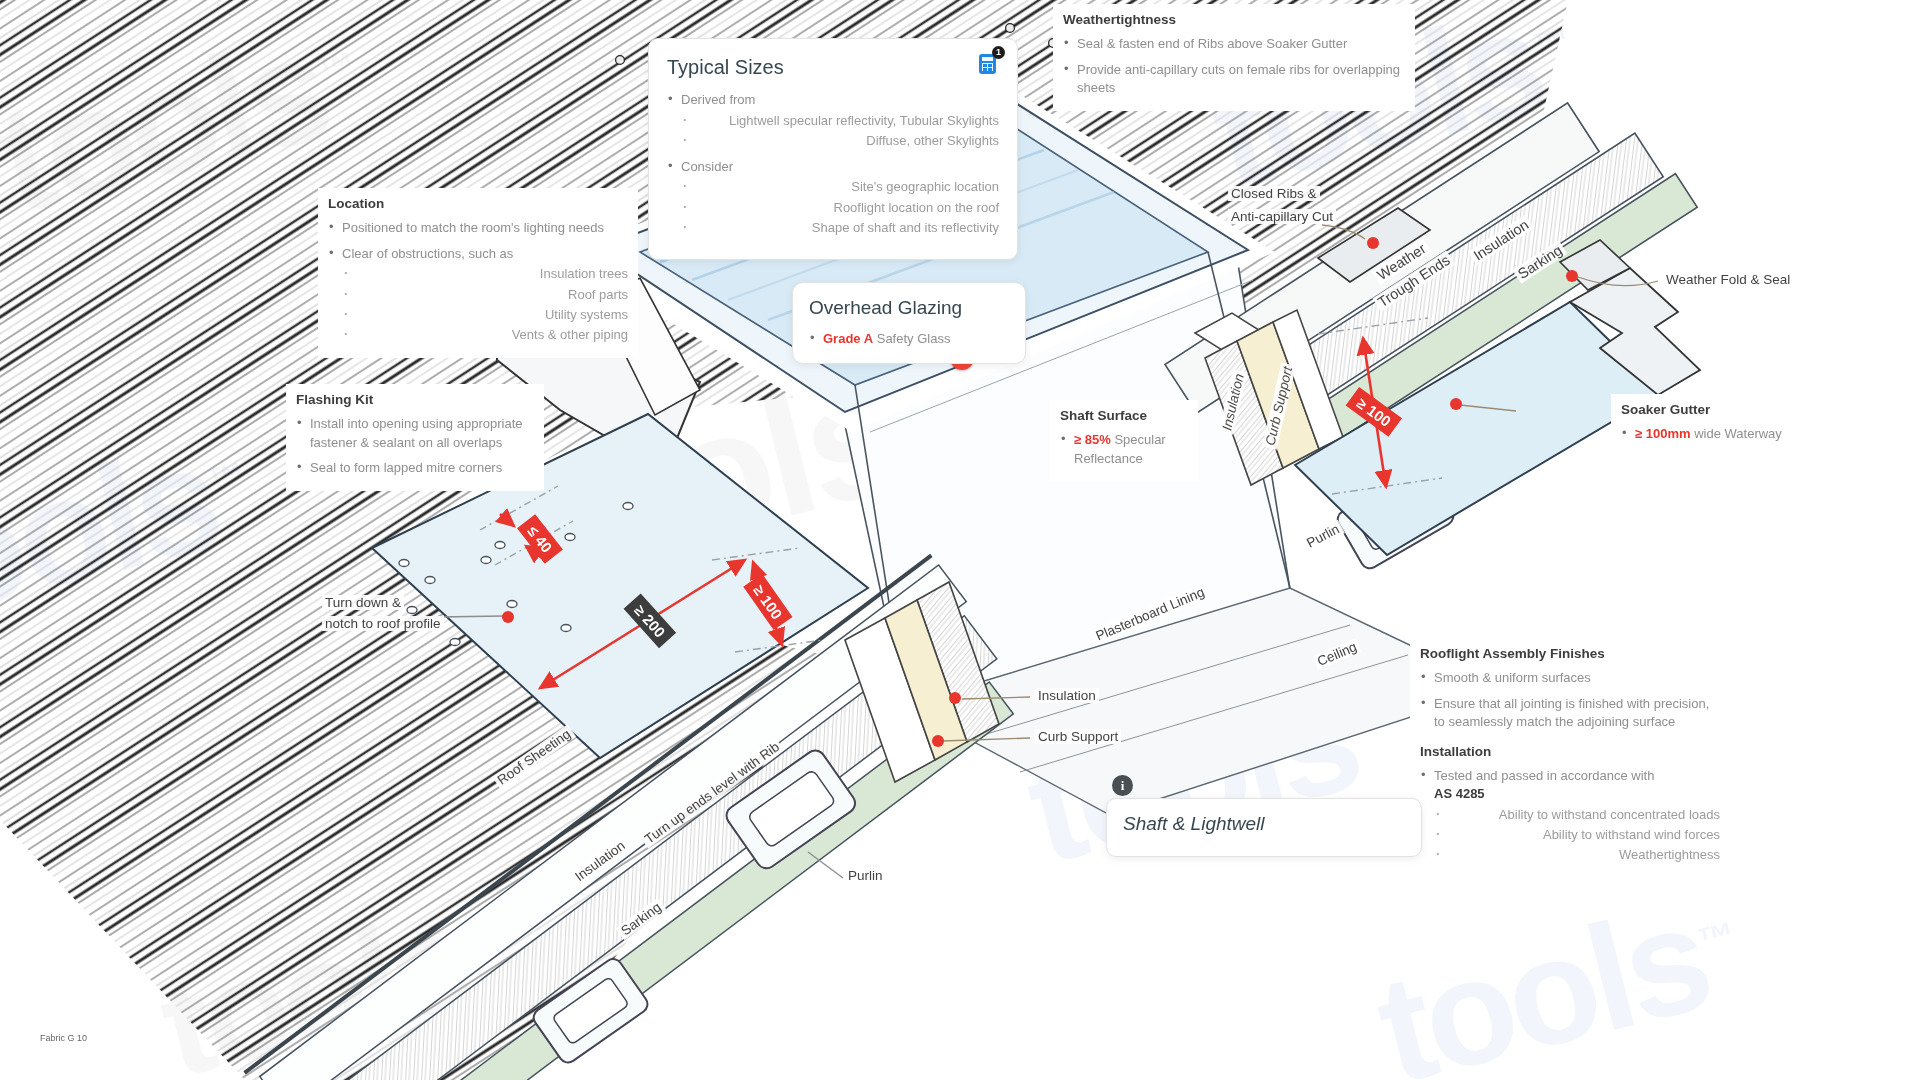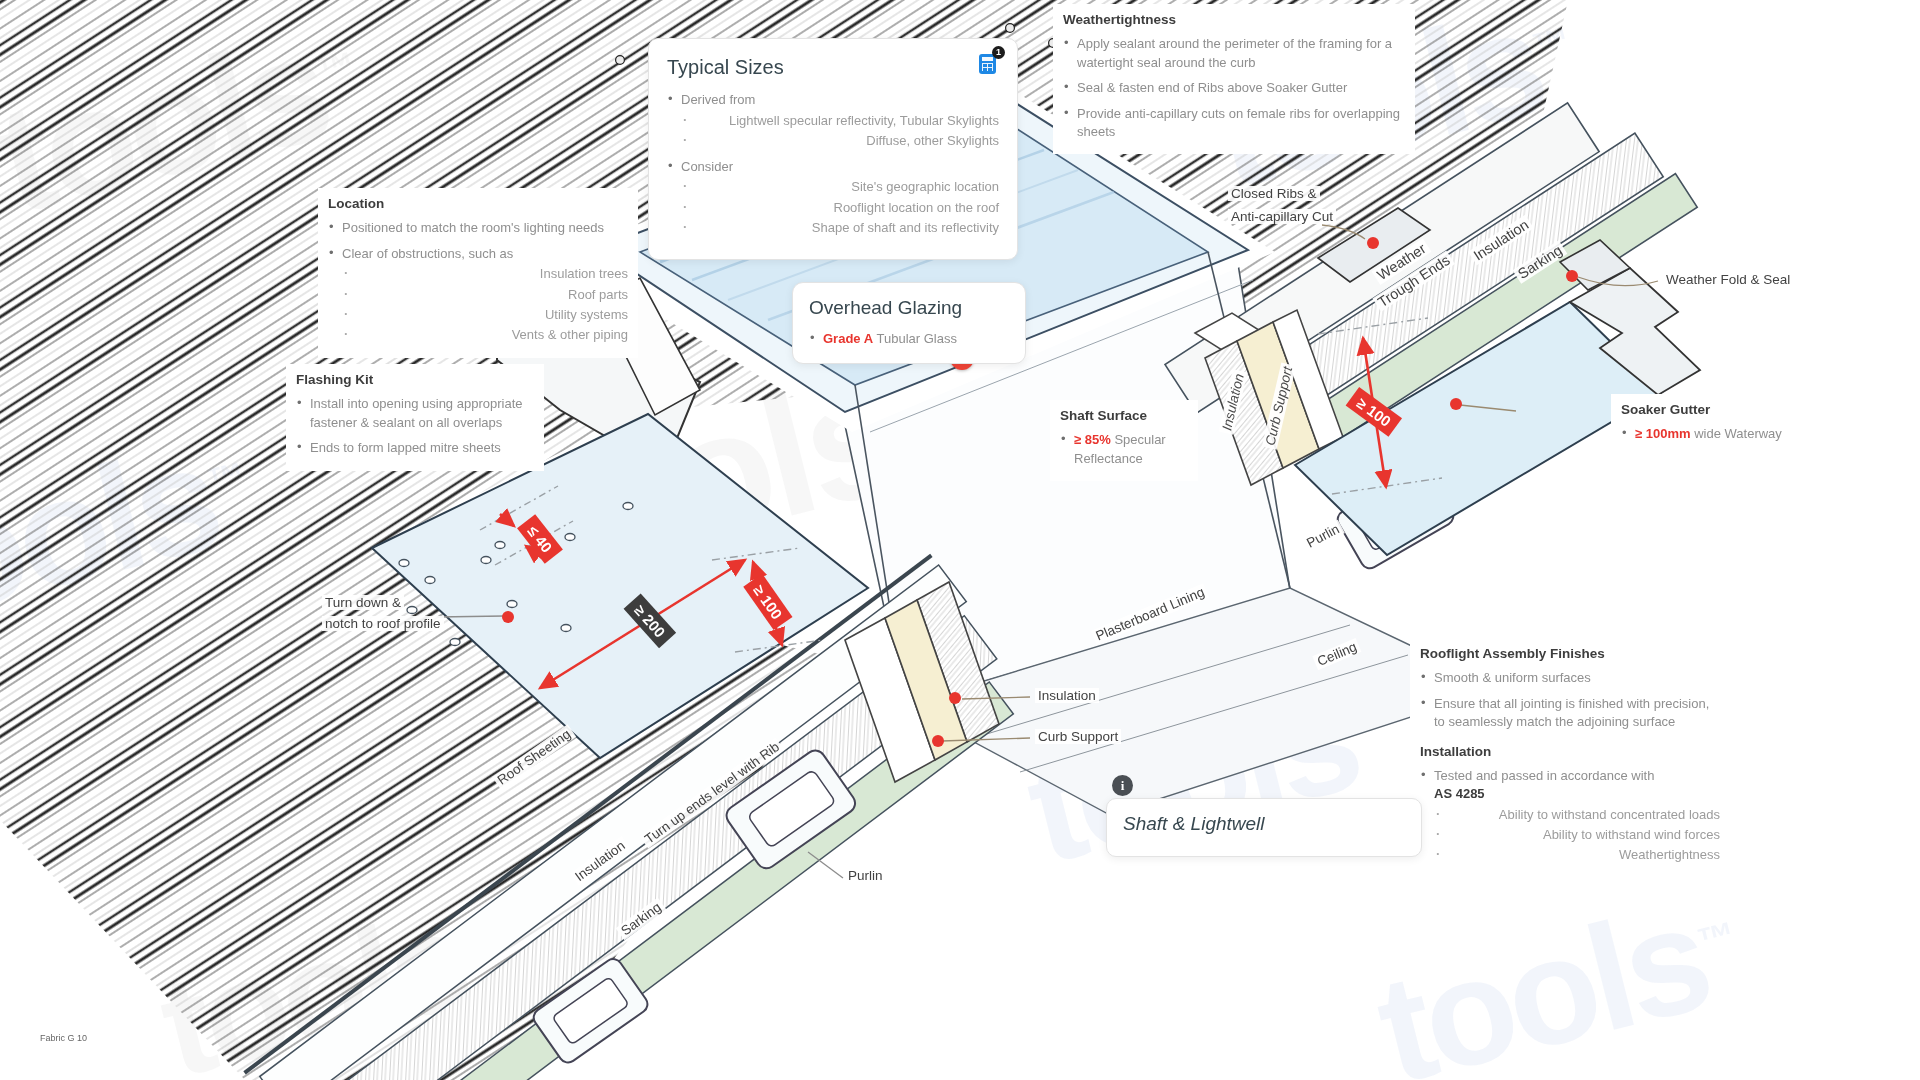--- a/index.html
+++ b/index.html
@@ -253,21 +253,20 @@
         <li>Rooflight location on the roof</li>
         <li>Shape of shaft and its reflectivity</li>
       </ul>
     </li>
   </ul>
 </div>
 
 <div class="blk" style="left:1053px;top:4px;width:342px;">
   <div class="sec-title">Weathertightness</div>
   <ul class="b">
-    <li>Apply sealant around the perimeter of the framing for a watertight seal around the curb</li>
     <li>Seal &amp; fasten end of Ribs above Soaker Gutter</li>
     <li>Provide anti-capillary cuts on female ribs for overlapping sheets</li>
   </ul>
 </div>
 
 <div class="blk" style="left:318px;top:188px;width:300px;">
   <div class="sec-title">Location</div>
   <ul class="b">
     <li>Positioned to match the room's lighting needs</li>
     <li>
@@ -275,34 +274,34 @@
       <ul class="subs">
         <li>Insulation trees</li>
         <li>Roof parts</li>
         <li>Utility systems</li>
         <li>Vents &amp; other piping</li>
       </ul>
     </li>
   </ul>
 </div>
 
-<div class="blk" style="left:286px;top:364px;width:238px;">
+<div class="blk" style="left:286px;top:384px;width:238px;">
   <div class="sec-title">Flashing Kit</div>
   <ul class="b">
     <li>Install into opening using appropriate fastener &amp; sealant on all overlaps</li>
-    <li>Ends to form lapped mitre sheets</li>
+    <li>Seal to form lapped mitre corners</li>
   </ul>
 </div>
 
 <div class="blk card" style="left:792px;top:282px;width:200px;padding:10px 16px 8px;border-radius:11px;">
   <div class="big-title" style="font-size:19px;margin-bottom:8px;">Overhead Glazing</div>
   <ul class="b">
     <li>
       <span class="red">Grade A</span>
-      <span>Tubular Glass</span>
+      <span>Safety Glass</span>
     </li>
   </ul>
 </div>
 
 <div class="blk" style="left:1050px;top:400px;width:128px;">
   <div class="sec-title">Shaft Surface</div>
   <ul class="b">
     <li>
       <span class="red">≥ 85%</span>
       <span>Specular Reflectance</span>

